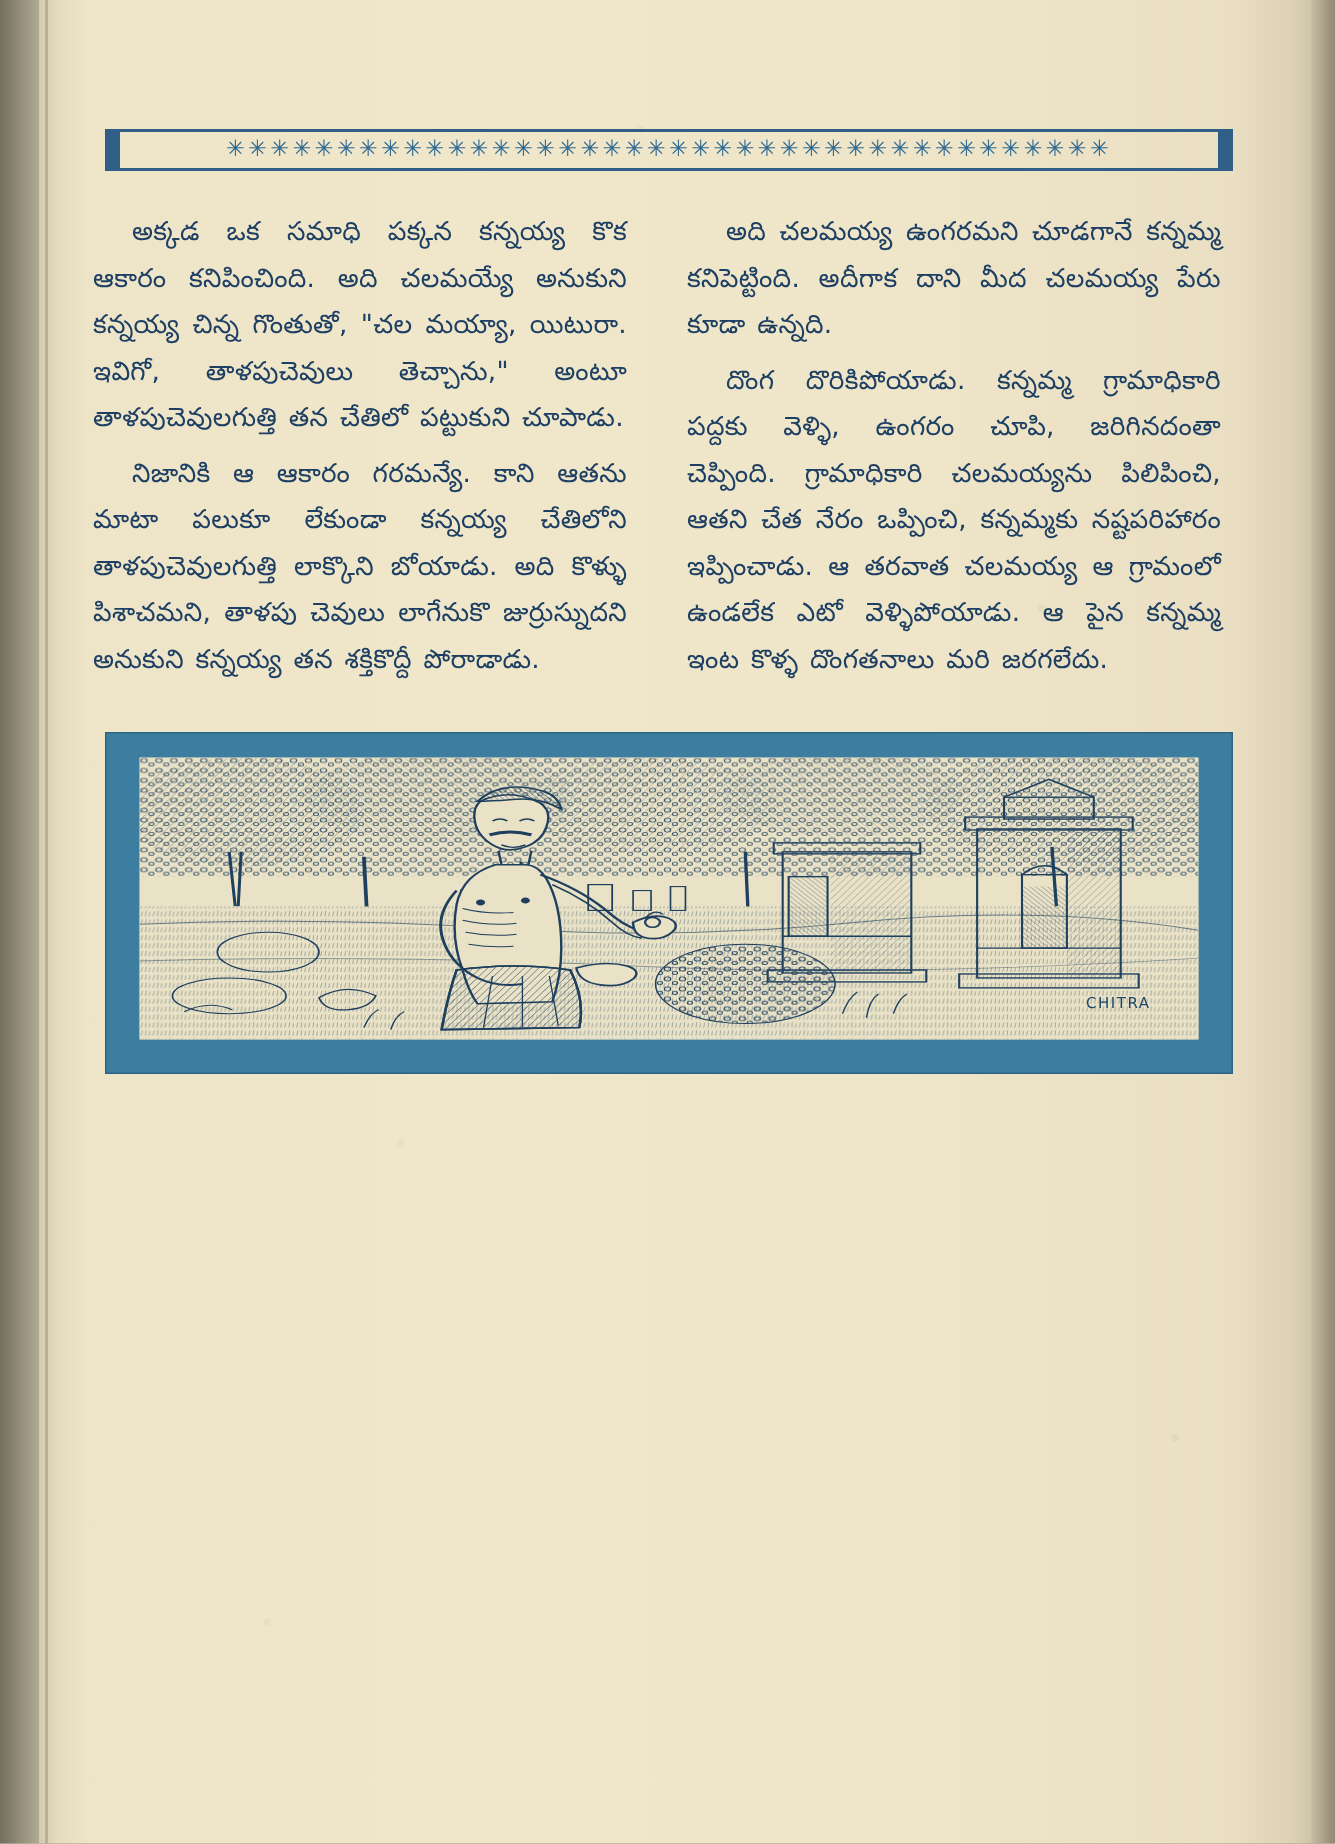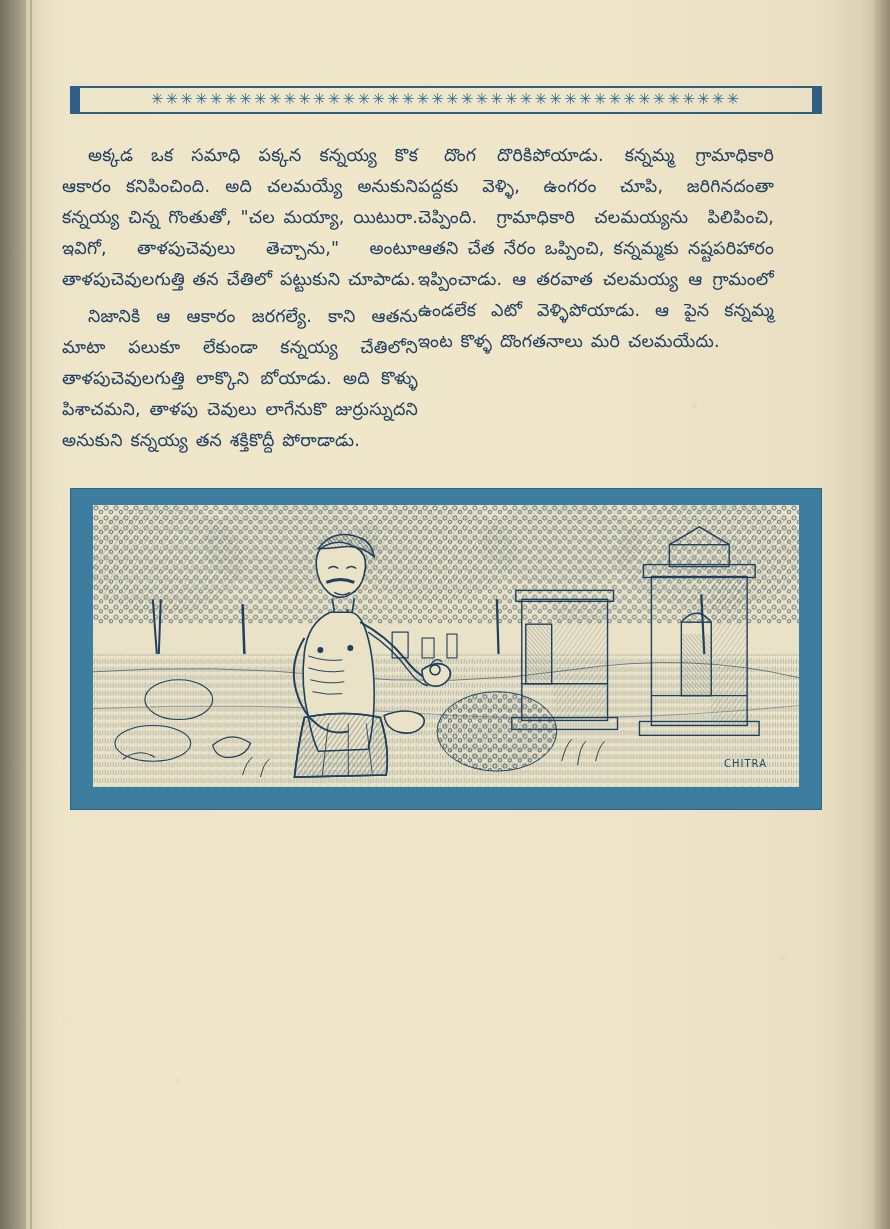--- a/index.html
+++ b/index.html
@@ -93,20 +93,21 @@
     height: 100%;
     background: #2f5f86;
   }
   .ornament-cap.left { left: 0; }
   .ornament-cap.right { right: 0; }
 
   
   .columns {
     margin-top: 26px;
     display: flex;
+    gap: 40px;
   }
   .col {
     width: 356px;
   }
   p.para {
     margin: 0 0 6px 0;
     color: #1c3f63;
     font-size: 17.5px;
     line-height: 31px;
     text-align: justify;
@@ -115,21 +116,21 @@
     letter-spacing: .2px;
     word-spacing: 2px;
   }
   p.para.first { text-indent: 26px; }
 
   
   .illustration-wrap {
     margin-top: 26px;
     margin-left: 8px;
     width: 752px;
-    height: 322px;
+    height: 228px;
     background: #3d7ea0;
     padding: 17px;
     position: relative;
     box-sizing: border-box;
     border: 1px solid #2b6484;
   }
   .illustration {
     position: absolute;
     left: 22px;
     top: 16px;
@@ -164,25 +165,26 @@
     <div class="ornament-band">
       <div class="ornament-cap left"></div>
       <div class="ornament-cap right"></div>
       <div class="stars">✳✳✳✳✳✳✳✳✳✳✳✳✳✳✳✳✳✳✳✳✳✳✳✳✳✳✳✳✳✳✳✳✳✳✳✳✳✳✳✳</div>
     </div>
 
     <div class="columns">
 
       <div class="col">
         <p class="para first">అక్కడ ఒక సమాధి పక్కన కన్నయ్య కొక ఆకారం కనిపించింది. అది చలమయ్యే అనుకుని కన్నయ్య చిన్న గొంతుతో, "చల మయ్యా, యిటురా. ఇవిగో, తాళపుచెవులు తెచ్చాను," అంటూ తాళపుచెవులగుత్తి తన చేతిలో పట్టుకుని చూపాడు.</p>
-        <p class="para">నిజానికి ఆ ఆకారం జరగల్యే. కాని ఆతను మాటా పలుకూ లేకుండా కన్నయ్య చేతిలోని తాళపుచెవులగుత్తి లాక్కొని బోయాడు. అది కొళ్ళు పిశాచమని, తాళపు చెవులు లాగేనుకొ జుర్రుస్నుదని అనుకుని కన్నయ్య తన శక్తికొద్దీ పోరాడాడు.</p>
+        <p class="para">నిజానికి ఆ ఆకారం గరమన్యే. కాని ఆతను మాటా పలుకూ లేకుండా కన్నయ్య చేతిలోని తాళపుచెవులగుత్తి లాక్కొని బోయాడు. అది కొళ్ళు పిశాచమని, తాళపు చెవులు లాగేనుకొ జుర్రుస్నుదని అనుకుని కన్నయ్య తన శక్తికొద్దీ పోరాడాడు.</p>
       </div>
 
       <div class="col">
-        <p class="para">దొంగ దొరికిపోయాడు. కన్నమ్మ గ్రామాధికారి పద్దకు వెళ్ళి, ఉంగరం చూపి, జరిగినదంతా చెప్పింది. గ్రామాధికారి చలమయ్యను పిలిపించి, ఆతని చేత నేరం ఒప్పించి, కన్నమ్మకు నష్టపరిహారం ఇప్పించాడు. ఆ తరవాత చలమయ్య ఆ గ్రామంలో ఉండలేక ఎటో వెళ్ళిపోయాడు. ఆ పైన కన్నమ్మ ఇంట కొళ్ళ దొంగతనాలు మరి చలమయేదు.</p>
+        <p class="para">అది చలమయ్య ఉంగరమని చూడగానే కన్నమ్మ కనిపెట్టింది. అదీగాక దాని మీద చలమయ్య పేరు కూడా ఉన్నది.</p>
+        <p class="para">దొంగ దొరికిపోయాడు. కన్నమ్మ గ్రామాధికారి పద్దకు వెళ్ళి, ఉంగరం చూపి, జరిగినదంతా చెప్పింది. గ్రామాధికారి చలమయ్యను పిలిపించి, ఆతని చేత నేరం ఒప్పించి, కన్నమ్మకు నష్టపరిహారం ఇప్పించాడు. ఆ తరవాత చలమయ్య ఆ గ్రామంలో ఉండలేక ఎటో వెళ్ళిపోయాడు. ఆ పైన కన్నమ్మ ఇంట కొళ్ళ దొంగతనాలు మరి జరగలేదు.</p>
       </div>
 
     </div>
 
     <div class="illustration-wrap">
       <div class="illustration">
         <svg viewBox="0 0 708 284" preserveAspectRatio="none">
           <defs>
             <pattern id="hatch" width="4" height="4" patternUnits="userSpaceOnUse" patternTransform="rotate(35)">
               <line x1="0" y1="0" x2="0" y2="4" stroke="#1f3f5e" stroke-width="0.7"></line>

